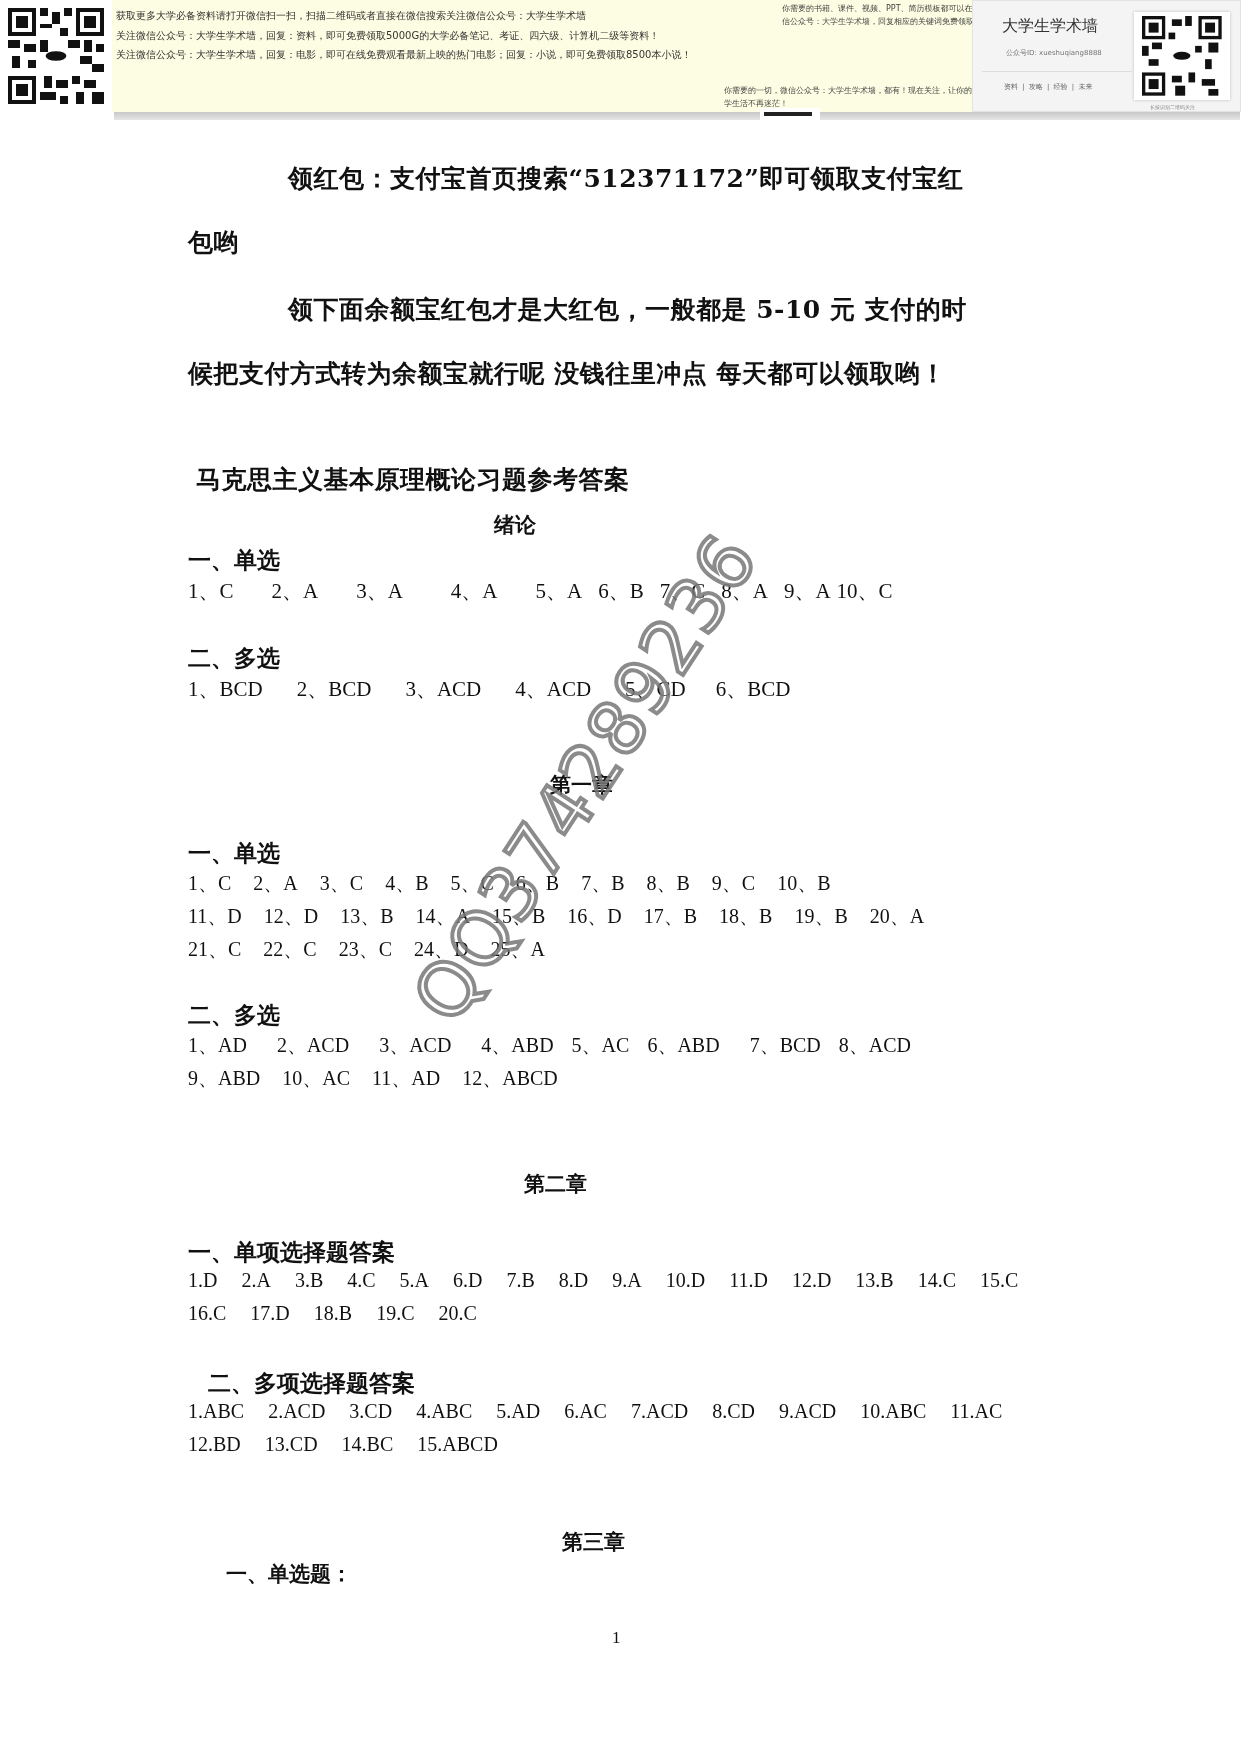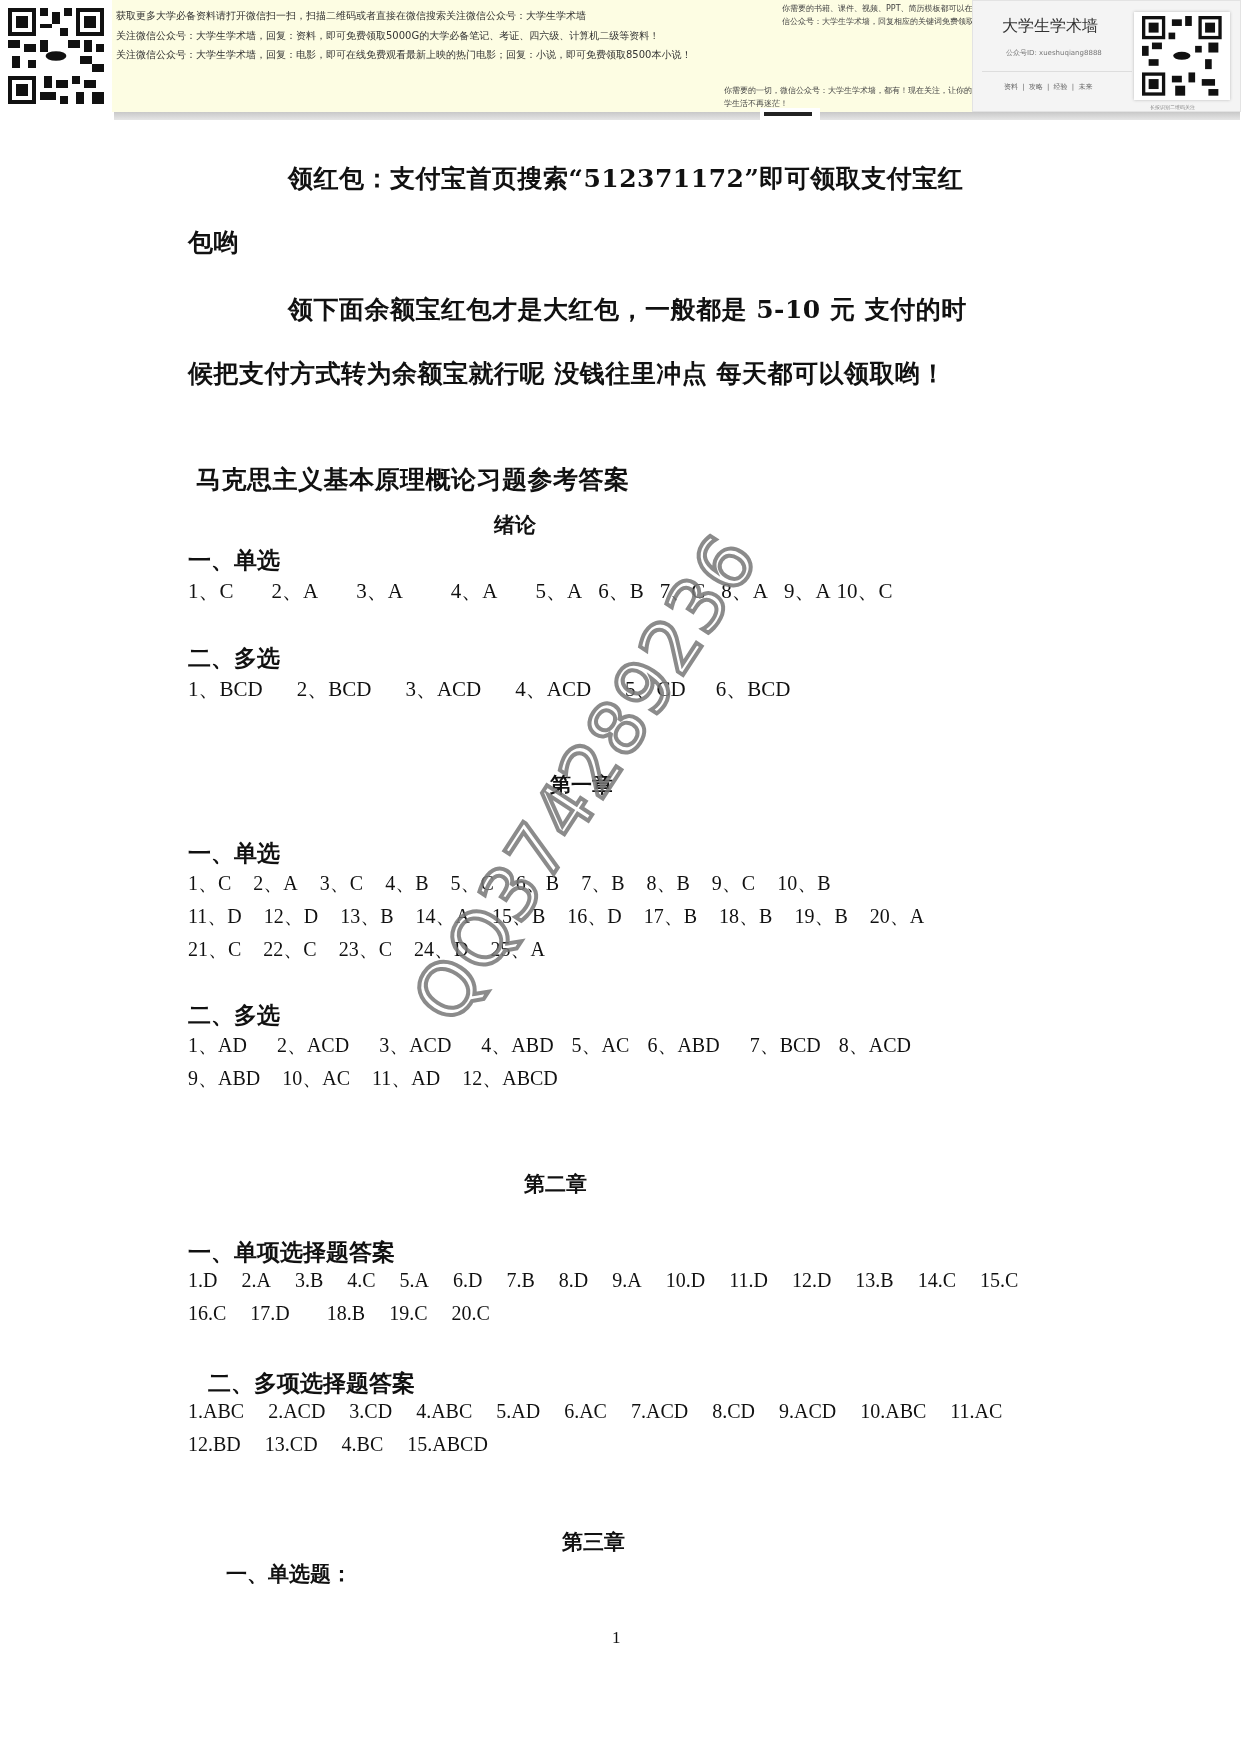--- a/index.html
+++ b/index.html
@@ -175,28 +175,28 @@
   <div class="ans-row" style="top:1065px; left:0; font-size:20px;">
     <span class="ans">9、ABD</span><span class="ans">10、AC</span><span class="ans">11、AD</span><span class="ans">12、ABCD</span>
   </div>
 
   <div class="h-chapter" style="left:336px; top:1170px;">第二章</div>
   <div class="h-sub" style="left:0; top:1237px;">一、单项选择题答案</div>
   <div class="ans-row" style="top:1269px; left:0; font-size:20px;">
     <span class="ans" style="margin-right:24px">1.D</span><span class="ans" style="margin-right:24px">2.A</span><span class="ans" style="margin-right:24px">3.B</span><span class="ans" style="margin-right:24px">4.C</span><span class="ans" style="margin-right:24px">5.A</span><span class="ans" style="margin-right:24px">6.D</span><span class="ans" style="margin-right:24px">7.B</span><span class="ans" style="margin-right:24px">8.D</span><span class="ans" style="margin-right:24px">9.A</span><span class="ans" style="margin-right:24px">10.D</span><span class="ans" style="margin-right:24px">11.D</span><span class="ans" style="margin-right:24px">12.D</span><span class="ans" style="margin-right:24px">13.B</span><span class="ans" style="margin-right:24px">14.C</span><span class="ans">15.C</span>
   </div>
   <div class="ans-row" style="top:1302px; left:0; font-size:20px;">
-    <span class="ans" style="margin-right:24px">16.C</span><span class="ans" style="margin-right:37px">17.D</span><span class="ans" style="margin-right:24px">18.B</span><span class="ans" style="margin-right:24px">19.C</span><span class="ans">20.C</span>
+    <span class="ans" style="margin-right:24px">16.C</span><span class="ans" style="margin-right:24px">17.D</span><span class="ans" style="margin-right:24px">18.B</span><span class="ans" style="margin-right:24px">19.C</span><span class="ans">20.C</span>
   </div>
   <div class="h-sub" style="left:20px; top:1368px;">二、多项选择题答案</div>
   <div class="ans-row" style="top:1400px; left:0; font-size:20px;">
     <span class="ans" style="margin-right:24px">1.ABC</span><span class="ans" style="margin-right:24px">2.ACD</span><span class="ans" style="margin-right:24px">3.CD</span><span class="ans" style="margin-right:24px">4.ABC</span><span class="ans" style="margin-right:24px">5.AD</span><span class="ans" style="margin-right:24px">6.AC</span><span class="ans" style="margin-right:24px">7.ACD</span><span class="ans" style="margin-right:24px">8.CD</span><span class="ans" style="margin-right:24px">9.ACD</span><span class="ans" style="margin-right:24px">10.ABC</span><span class="ans">11.AC</span>
   </div>
   <div class="ans-row" style="top:1433px; left:0; font-size:20px;">
-    <span class="ans" style="margin-right:24px">12.BD</span><span class="ans" style="margin-right:24px">13.CD</span><span class="ans" style="margin-right:24px">4.BC</span><span class="ans">15.ABCD</span>
+    <span class="ans" style="margin-right:24px">12.BD</span><span class="ans" style="margin-right:24px">13.CD</span><span class="ans" style="margin-right:24px">14.BC</span><span class="ans">15.ABCD</span>
   </div>
 
   <div class="h-chapter" style="left:374px; top:1528px;">第三章</div>
   <div class="h-sub" style="left:38px; top:1560px; font-size:21px;">一、单选题：</div>
 </div>
 
 <div class="page-no">1</div>
 
 <div class="watermark">QQ374289236</div>
 

